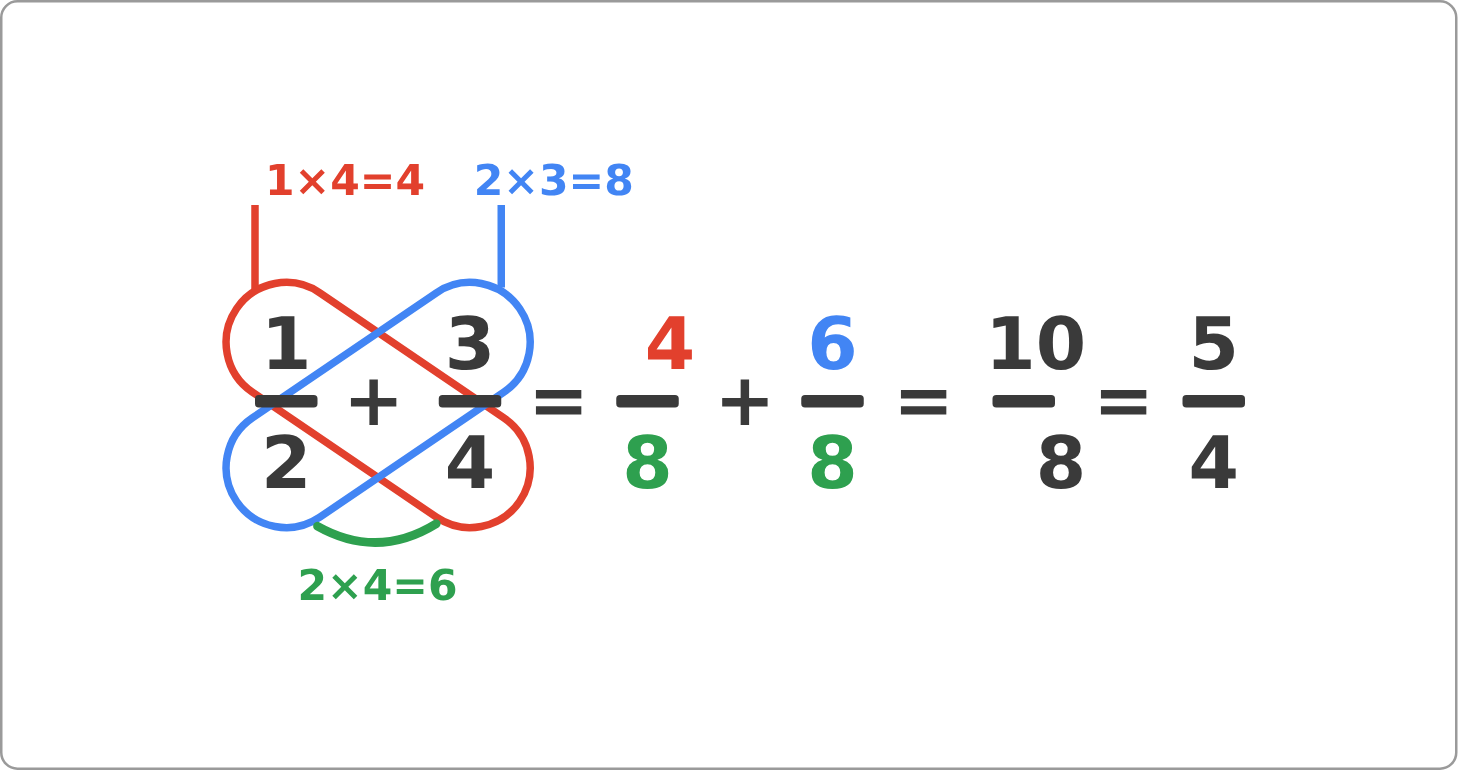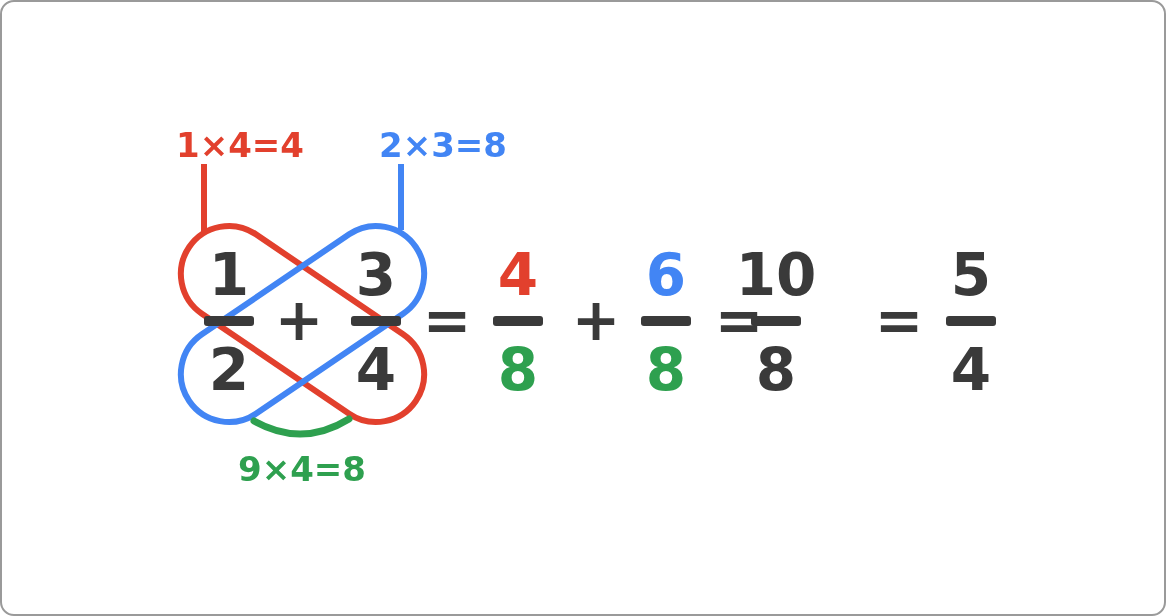--- a/index.html
+++ b/index.html
@@ -35,21 +35,21 @@
   .s-green { stroke: var(--green, #2ea04f); fill: none; }
 
   .prod-label {
     position: absolute;
     transform: translateX(-50%);
     font-size: 34px;
     font-weight: bold;
     line-height: 34px;
     white-space: nowrap;
   }
-  .c-red   { color: var(--red, #e2402d); }
+  .c-red   { color: var(--red, #e2402d); margin-left: 36px; }
   .c-blue  { color: var(--blue, #4285f4); }
   .c-green { color: var(--green, #2ea04f); }
   .c-dark  { color: var(--dark, #3a3a3a); }
 
   .frac {
     position: absolute;
     top: 243px;
     width: 100px;
     text-align: center;
   }
@@ -91,21 +91,21 @@
 
     <rect x="163.5" y="274" width="274" height="96" rx="48" ry="48" class="s-blue" stroke-width="6" transform="rotate(-34.2 300.5 322)"></rect>
 
     <line x1="399" y1="162" x2="399" y2="228" class="s-blue" stroke-width="6"></line>
 
     <path d="M 252 419 Q 300 446 347 417" class="s-green" stroke-width="7" stroke-linecap="round"></path>
   </svg>
 
   <div class="prod-label c-red" style="left:238px; top:126px;">1×4=4</div>
   <div class="prod-label c-blue" style="left:441px; top:126px;">2×3=8</div>
-  <div class="prod-label c-green" style="left:300px; top:450px;">9×4=8</div>
+  <div class="prod-label c-green" style="left:300px; top:450px;">2×4=6</div>
 
   <div class="frac" style="left:177px;">
     <div class="num c-dark">1</div>
     <div class="bar"></div>
     <div class="den c-dark">2</div>
   </div>
 
   <div class="op" style="left:267px;">+</div>
 
   <div class="frac" style="left:324px;">
@@ -125,21 +125,21 @@
   <div class="op" style="left:564px;">+</div>
 
   <div class="frac" style="left:614px;">
     <div class="num c-blue">6</div>
     <div class="bar"></div>
     <div class="den c-green">8</div>
   </div>
 
   <div class="op" style="left:707px;">=</div>
 
-  <div class="frac" style="left:724px;">
+  <div class="frac" style="left:767px;text-align:right;">
     <div class="num c-dark">10</div>
     <div class="bar"></div>
     <div class="den c-dark">8</div>
   </div>
 
   <div class="op" style="left:867px;">=</div>
 
   <div class="frac" style="left:919px;">
     <div class="num c-dark">5</div>
     <div class="bar"></div>

